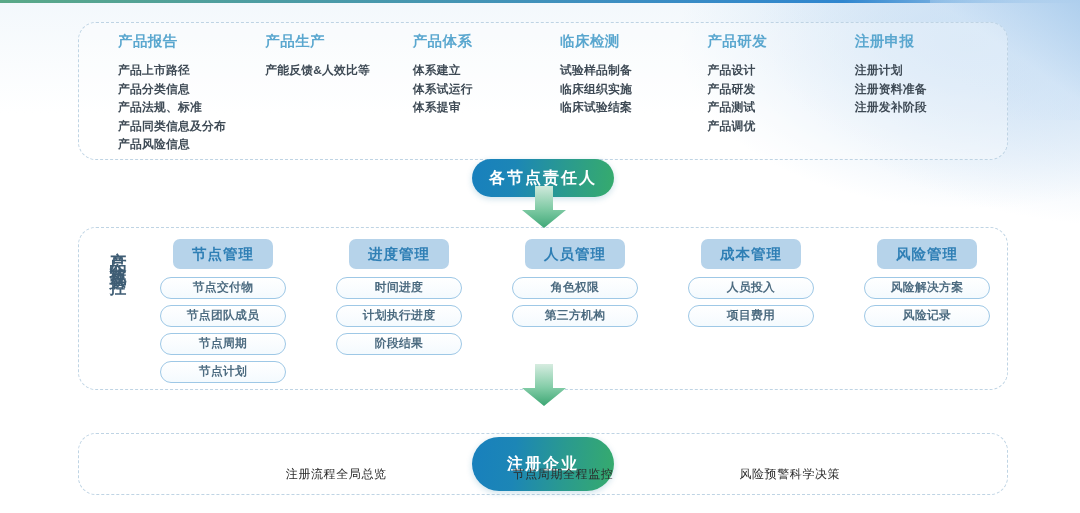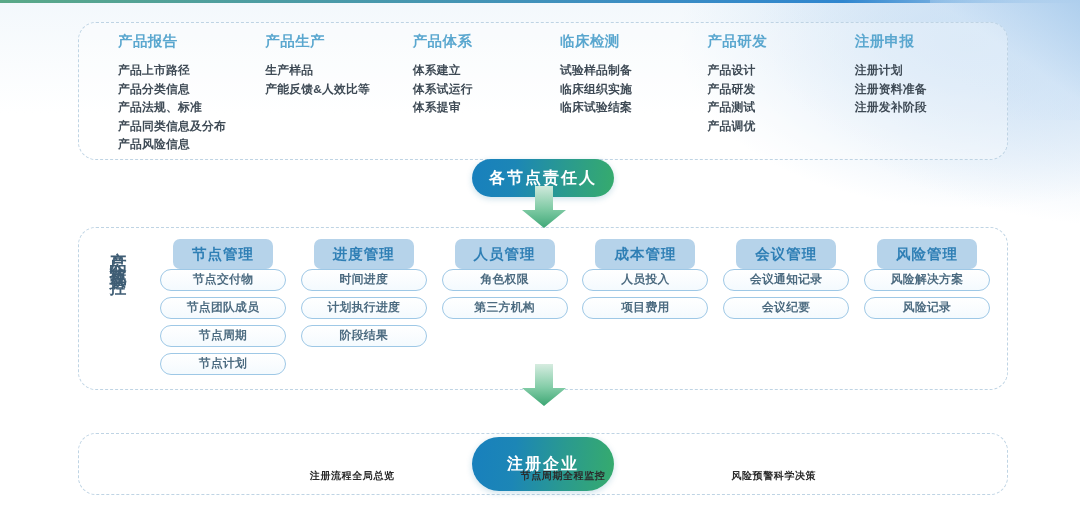--- a/index.html
+++ b/index.html
@@ -91,41 +91,41 @@
   #cards{
     flex:1;display:flex;justify-content:space-between;
     padding:12px 16px 0 12px;box-sizing:border-box;
   }
   .card{ width:130px;display:flex;flex-direction:column;align-items:center; }
   .card-head{
     width:100px;height:30px;border-radius:7px;
     background:#b6d3ea;
     display:flex;align-items:center;justify-content:center;
     font-size:14.5px;font-weight:700;color:#2f7fb5;letter-spacing:1px;
-    margin-bottom:0;
+    margin-bottom:8px;
   }
   .card-pill{
     width:126px;height:22px;border-radius:999px;
     border:1.2px solid #9ec8e6;
     background:linear-gradient(180deg,#ffffff 0%, #f4fafe 100%);
     display:flex;align-items:center;justify-content:center;
     font-size:11.8px;color:#4c6b80;font-weight:600;
     margin-bottom:6px;letter-spacing:.3px;
     box-sizing:border-box;
   }
 
   
   #footer{
     position:absolute;left:78px;top:433px;width:930px;height:62px;
     display:flex;align-items:flex-end;justify-content:center;
     box-sizing:border-box;padding-bottom:12px;
   }
   #footer-row{ display:flex;gap:86px; }
   .foot-item{
-    font-size:10px;color:#2b2b2b;font-weight:700;letter-spacing:.6px;
+    font-size:12px;color:#2b2b2b;font-weight:400;letter-spacing:.6px;
     white-space:nowrap;
     margin-left:40px;
   }
 </style>
 </head>
 <body>
 
 <div id="stage">
 
   <div class="top-rule"></div>
@@ -141,21 +141,20 @@
       <div class="mcol-title">产品报告</div>
       <div class="mcol-item">产品上市路径</div>
       <div class="mcol-item">产品分类信息</div>
       <div class="mcol-item">产品法规、标准</div>
       <div class="mcol-item">产品同类信息及分布</div>
       <div class="mcol-item">产品风险信息</div>
     </div>
 
     <div class="mcol">
       <div class="mcol-title">产品生产</div>
-      <div class="mcol-item">生产样品</div>
       <div class="mcol-item">产能反馈&amp;人效比等</div>
     </div>
 
     <div class="mcol">
       <div class="mcol-title">产品体系</div>
       <div class="mcol-item">体系建立</div>
       <div class="mcol-item">体系试运行</div>
       <div class="mcol-item">体系提审</div>
     </div>
 
@@ -227,25 +226,20 @@
         <div class="card-pill">角色权限</div>
         <div class="card-pill">第三方机构</div>
       </div>
 
       <div class="card">
         <div class="card-head">成本管理</div>
         <div class="card-pill">人员投入</div>
         <div class="card-pill">项目费用</div>
       </div>
 
-      <div class="card">
-        <div class="card-head">会议管理</div>
-        <div class="card-pill">会议通知记录</div>
-        <div class="card-pill">会议纪要</div>
-      </div>
 
       <div class="card">
         <div class="card-head">风险管理</div>
         <div class="card-pill">风险解决方案</div>
         <div class="card-pill">风险记录</div>
       </div>
 
     </div>
   </div>
 

